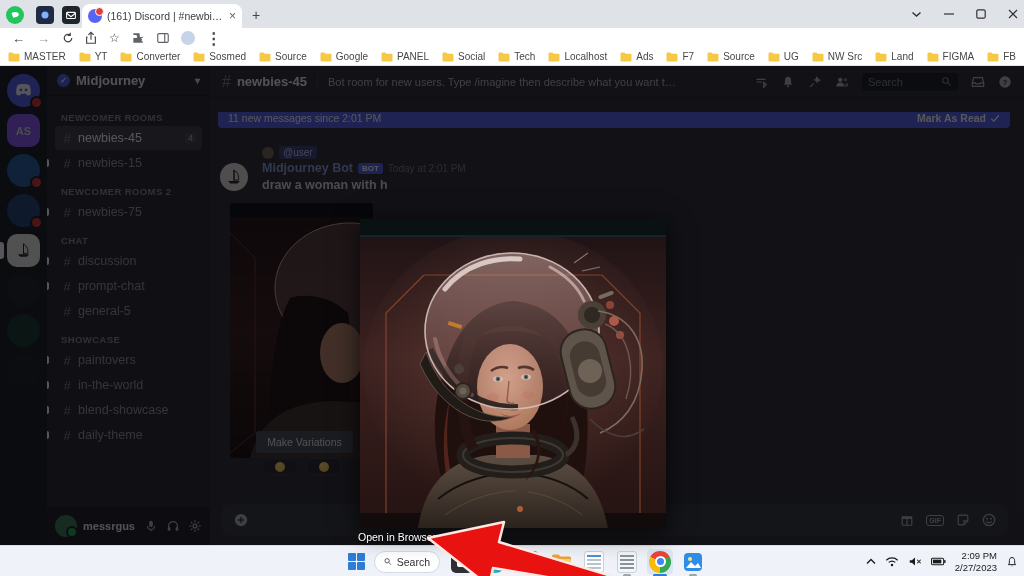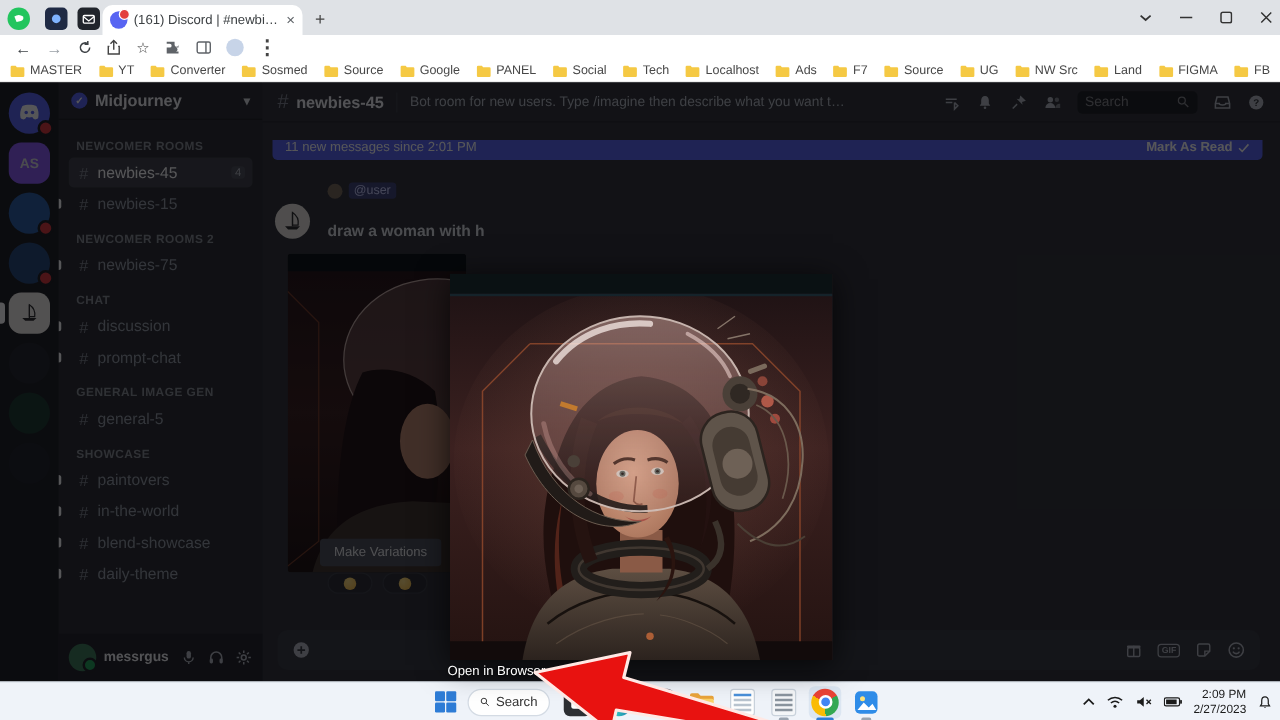--- a/index.html
+++ b/index.html
@@ -378,21 +378,20 @@
         <span class="hash">#</span>
             <span>discussion</span>
 
       </div>
           <div class="chan">
         <span class="udot"></span>
         <span class="hash">#</span>
             <span>prompt-chat</span>
 
       </div>
-          <div class="cat">GENERAL IMAGE GEN</div>
           <div class="chan">
 
         <span class="hash">#</span>
             <span>general-5</span>
 
       </div>
           <div class="cat">SHOWCASE</div>
           <div class="chan">
         <span class="udot"></span>
         <span class="hash">#</span>
@@ -522,20 +521,25 @@
       <div class="msg-avatar">
         <svg width="20" height="20" viewBox="0 0 20 20">
             <path d="M4 14 h12 l-2.5 2.5 h-7 z" fill="#2c2c2c"></path>
             <line x1="10" y1="3" x2="10" y2="14" stroke="#2c2c2c" stroke-width="1"></line>
             <path d="M10 3 c4 2.5 5 6.5 4.5 10 L10 13 Z" fill="none" stroke="#2c2c2c" stroke-width="1"></path>
           </svg>
       </div>
       <div class="reply-line">
         <span class="mini-av"></span>
         <span class="mention">@user</span>
+      </div>
+      <div class="author-line">
+        <span class="author">Midjourney Bot</span>
+        <span class="bot-badge">BOT</span>
+        <span class="timestamp">Today at 2:01 PM</span>
       </div>
       <div class="msg-text">draw a woman with h</div>
 
       <div class="old-image">
         <svg width="143" height="255" viewBox="0 0 143 255">
           <defs>
               <linearGradient id="og" x1="0" y1="0" x2="0" y2="1">
                 <stop offset="0" stop-color="#241314"></stop>
                 <stop offset=".5" stop-color="#3a1f1c"></stop>
                 <stop offset="1" stop-color="#1c100e"></stop>

